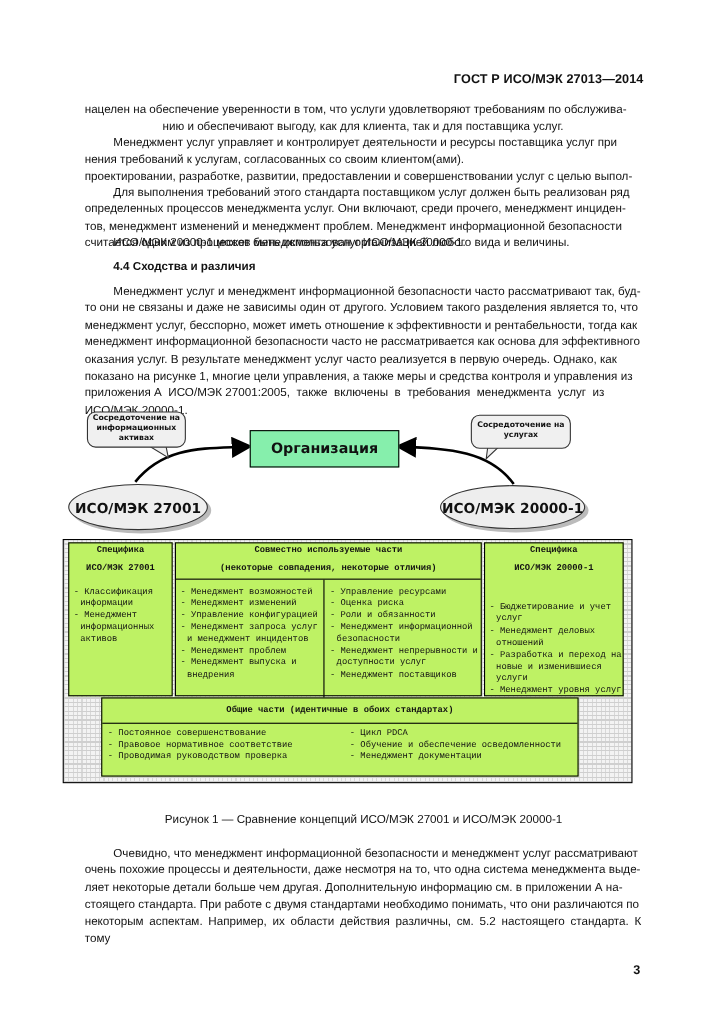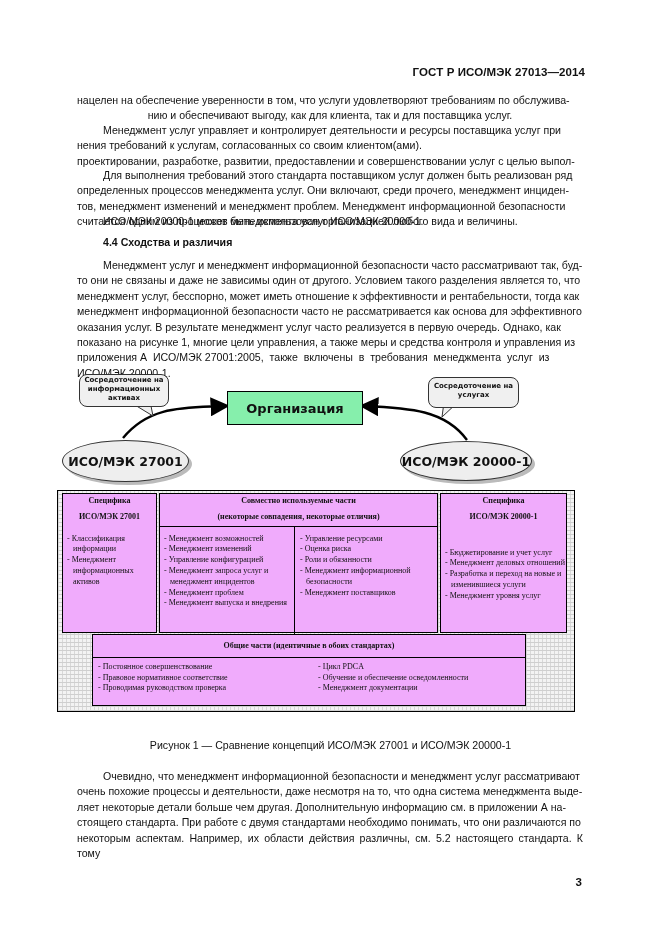--- a/index.html
+++ b/index.html
@@ -17,21 +17,21 @@
   
   .diag { position:absolute; left:0; top:0; width:661px; height:935px; pointer-events:none; }
   .org { position:absolute; left:227px; top:391px; width:134px; height:32px; border:1.3px solid #000;
          background:#86efac; display:flex; align-items:center; justify-content:center;
          font-weight:bold; font-size:13px; font-family:"DejaVu Sans", sans-serif; }
   .frame { position:absolute; left:57px; top:490px; width:516px; height:220px; border:1px solid #000;
            background-color:#f3f3f3;
            background-image:
              repeating-linear-gradient(0deg, #cfcfcf 0 1px, transparent 1px 4px),
              repeating-linear-gradient(90deg, #d8d8d8 0 1px, transparent 1px 4px); }
-  .box { position:absolute; background:#f0abfc; border:1px solid #000; font-family:Liberation Serif, serif; font-size:8px; line-height:10.8px; }
+  .box { position:absolute; background:#bef264; border:1px solid #000; font-family:Liberation Mono, monospace; font-size:8px; line-height:10.8px; }
   .box .t { text-align:center; font-weight:bold; }
   .box ul { list-style:none; margin:0; padding:0; }
   .box li { padding-left:8px; text-indent:-6px; }
   .bubble { position:absolute; background:#f0f0f0; border:1px solid #333; border-radius:8px;
             font-family:"DejaVu Sans", sans-serif; font-weight:bold; font-size:7px; line-height:9px; text-align:center; }
   .ell { position:absolute; border:1px solid #333; border-radius:50%; background:#eeeeee;
          display:flex; align-items:center; justify-content:center; font-weight:bold; font-size:12.5px;
          font-family:"DejaVu Sans", sans-serif; box-shadow:3px 3px 0 #bbb; }
 </style>
 </head>
@@ -124,20 +124,21 @@
         <li>- Управление конфигурацией</li>
         <li>- Менеджмент запроса услуг и менеджмент инцидентов</li>
         <li>- Менеджмент проблем</li>
         <li>- Менеджмент выпуска и внедрения</li>
       </ul>
       <ul style="flex:1;padding:7px 0 0 3px">
         <li>- Управление ресурсами</li>
         <li>- Оценка риска</li>
         <li>- Роли и обязанности</li>
         <li>- Менеджмент информационной безопасности</li>
+        <li>- Менеджмент непрерывности и доступности услуг</li>
         <li>- Менеджмент поставщиков</li>
       </ul>
     </div>
   </div>
 
   <div class="box" style="left:440px;top:493px;width:125px;height:138px">
     <div class="t" style="margin-top:2px">Специфика</div>
     <div class="t" style="margin-top:5px">ИСО/МЭК 20000-1</div>
     <ul style="margin-top:25px;padding-left:2px">
       <li>- Бюджетирование и учет услуг</li>

